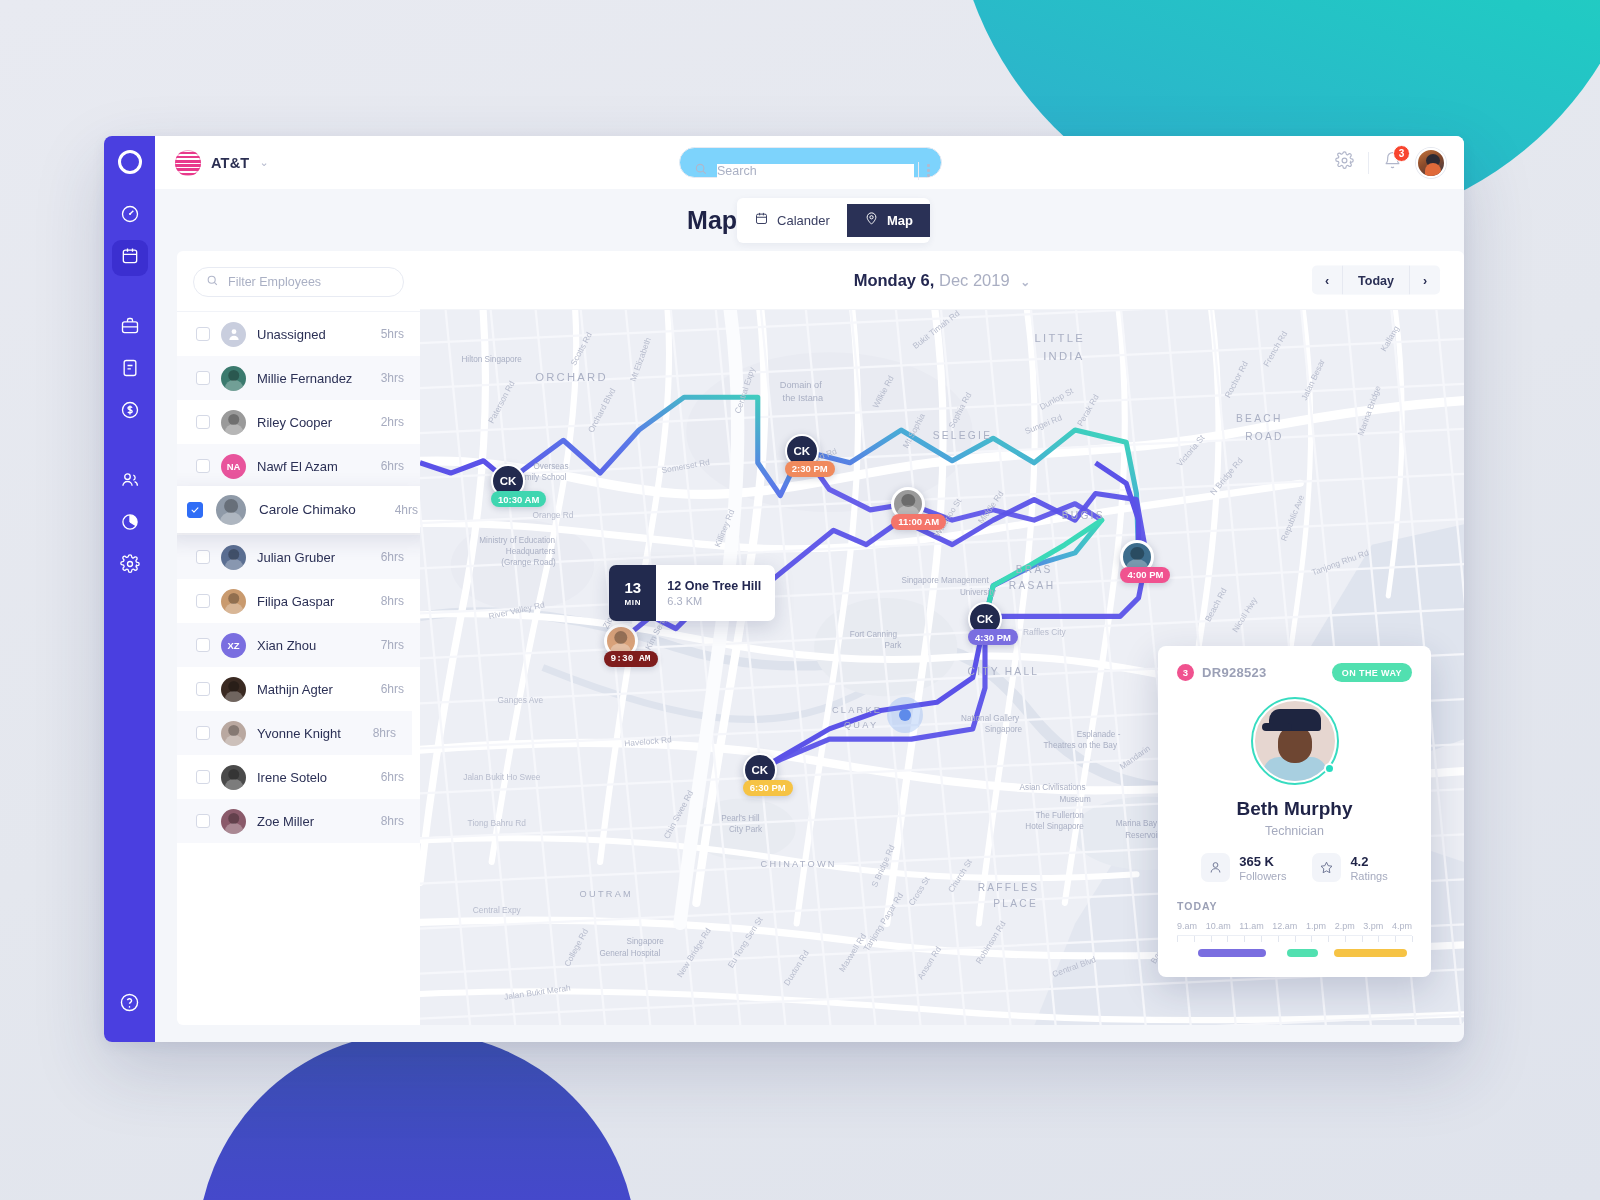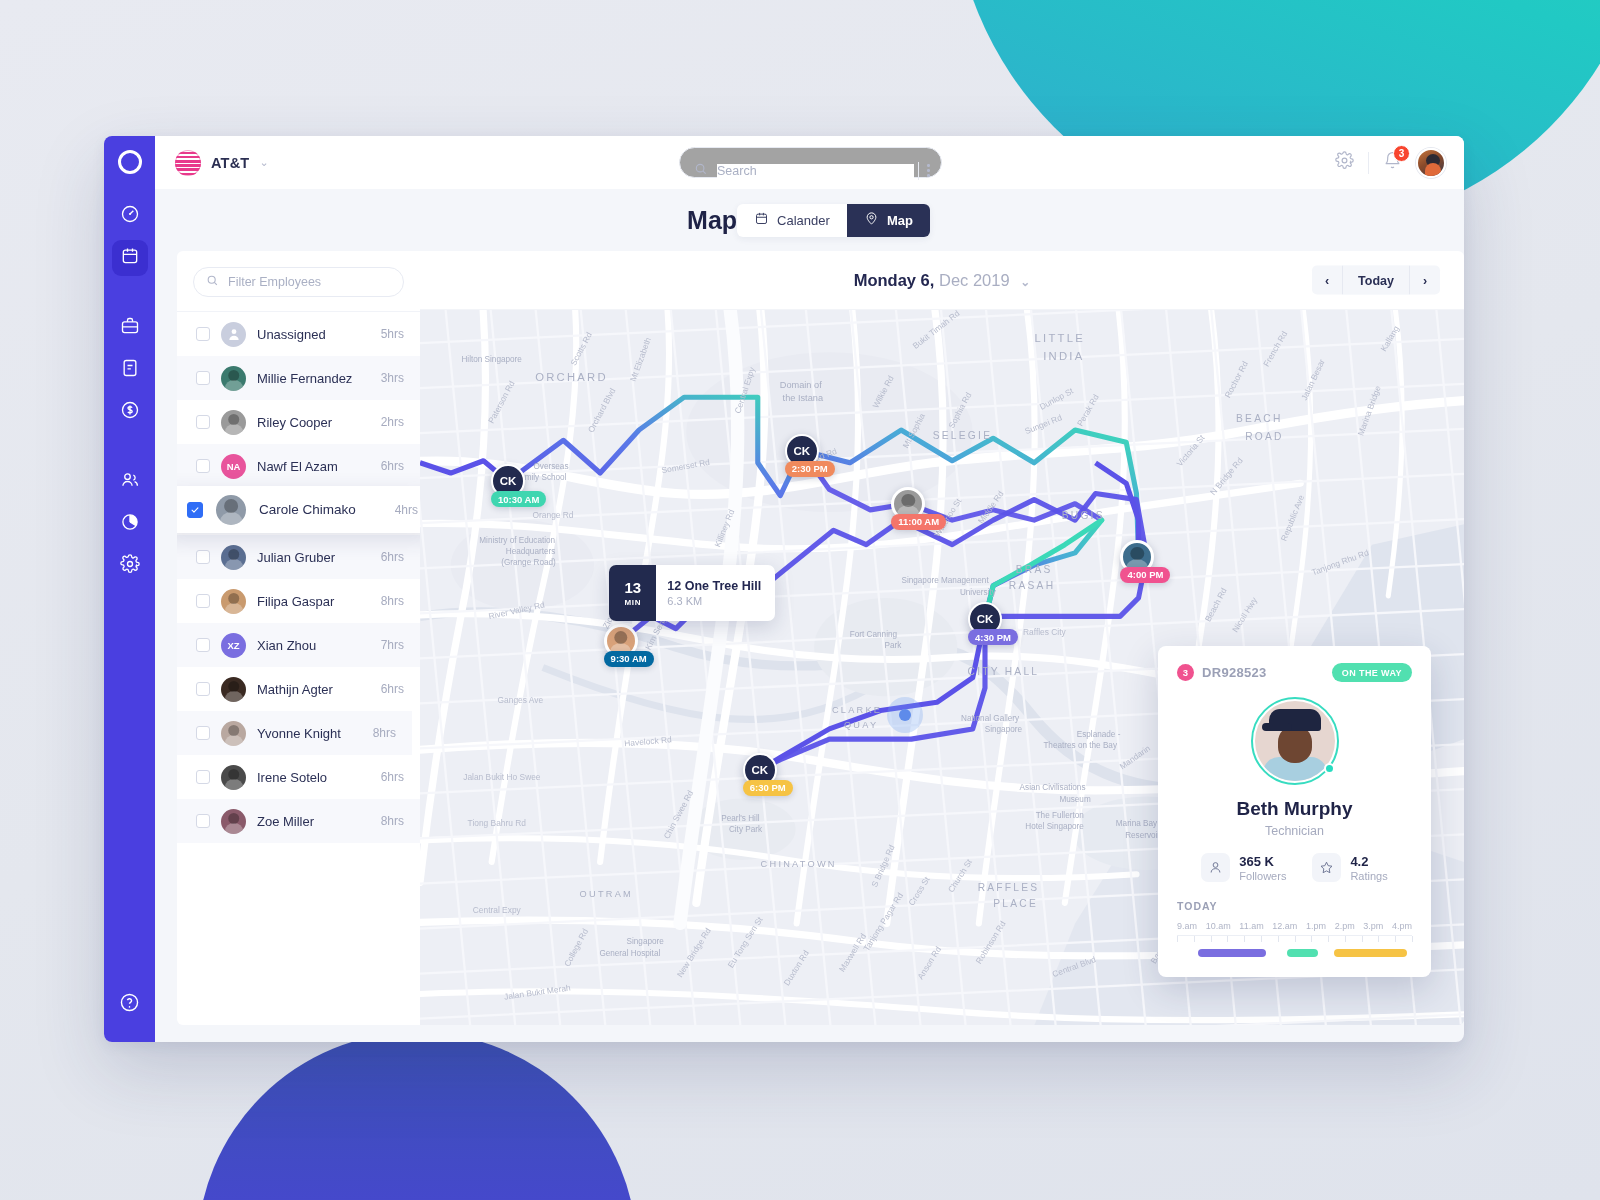--- a/index.html
+++ b/index.html
@@ -100,21 +100,21 @@
   .brand-name { font-size: 14.5px; font-weight: bold; color: #2b2f52; letter-spacing: .2px; }
   .chev { color: #b4b9cd; font-size: 11px; }
 
   .search-wrap { flex: 1; display: flex; justify-content: center; }
   .search-box {
     width: 263px; height: 31px;
     border: 1px solid #e7eaf2;
     border-radius: 16px;
     display: flex; align-items: center;
     padding: 16px 6px 0 14px;
-    background: #a3a3a3;
+    background: #7dd3fc;
   }
   .search-box input {
     flex: 1; border: none; outline: none;
     font-size: 12.5px; color: #5a6079;
     font-family: "Liberation Sans", sans-serif;
     margin-left: 9px;
   }
   .search-box input::placeholder { color: #aab0c4; }
   .sep-v { width: 1px; height: 18px; background: #e7eaf2; margin: 0 8px 0 4px; }
   .kebab { display: flex; flex-direction: column; gap: 2.5px; padding-right: 5px; cursor: pointer; }
@@ -157,21 +157,21 @@
     padding: 0 24px 0 22px;
     flex: 0 0 62px;
     background: #f4f6fa;
   }
   .page-title { font-size: 25px; font-weight: bold; color: #1f2347; }
   .toggle-group {
     display: flex; align-items: center;
     background: #fff; border-radius: 6px;
     box-shadow: 0 2px 7px rgba(40,50,100,0.07);
     overflow: hidden;
-    height: 33px;
+    height: 45px;
   }
   .toggle-btn {
     display: flex; align-items: center; gap: 8px;
     padding: 0 17px; height: 33px;
     font-size: 13px; color: #3b4063; font-weight: 500;
     cursor: pointer;
   }
   .toggle-btn.active { background: #2a3156; color: #fff; font-weight: bold; }
   .toggle-btn svg { width: 15px; height: 15px; fill: none; stroke-width: 1.6; stroke: currentColor; }
 
@@ -952,21 +952,21 @@
             </div>
             <div class="marker" style="left: 547.988px; top: 292.394px;">
               <div class="pin">CK</div>
               <div class="time" style="background: rgb(122, 110, 224);">4:30 PM</div>
             </div>
             <div class="marker" style="left: 183.612px; top: 313.888px;">
               <div class="pin photo" style="background: rgb(217, 162, 122); position: relative;">
                 <span style="position:absolute;left:50%;top:56%;transform:translateX(-50%);width:78%;height:66%;border-radius:50% 50% 0 0;background:rgba(255,255,255,.3)"></span>
                 <span style="position:absolute;left:50%;top:14%;transform:translateX(-50%);width:48%;height:48%;border-radius:50%;background:rgba(0,0,0,.3)"></span>
               </div>
-              <div class="time" style="background: #0369a1;">9:30 AM</div>
+              <div class="time" style="background: #7f1d1d; font-family: Liberation Mono, monospace;">9:30 AM</div>
             </div>
             <div class="marker" style="left: 322.812px; top: 442.853px;">
               <div class="pin">CK</div>
               <div class="time" style="background: rgb(246, 195, 68);">6:30 PM</div>
             </div>
             <div class="pulse-dot" style="left: 467.153px; top: 386.582px;">
               <i></i>
             </div>
             <div class="eta-card" style="left: 189.353px; top: 255.147px;">
               <div class="eta-left">

